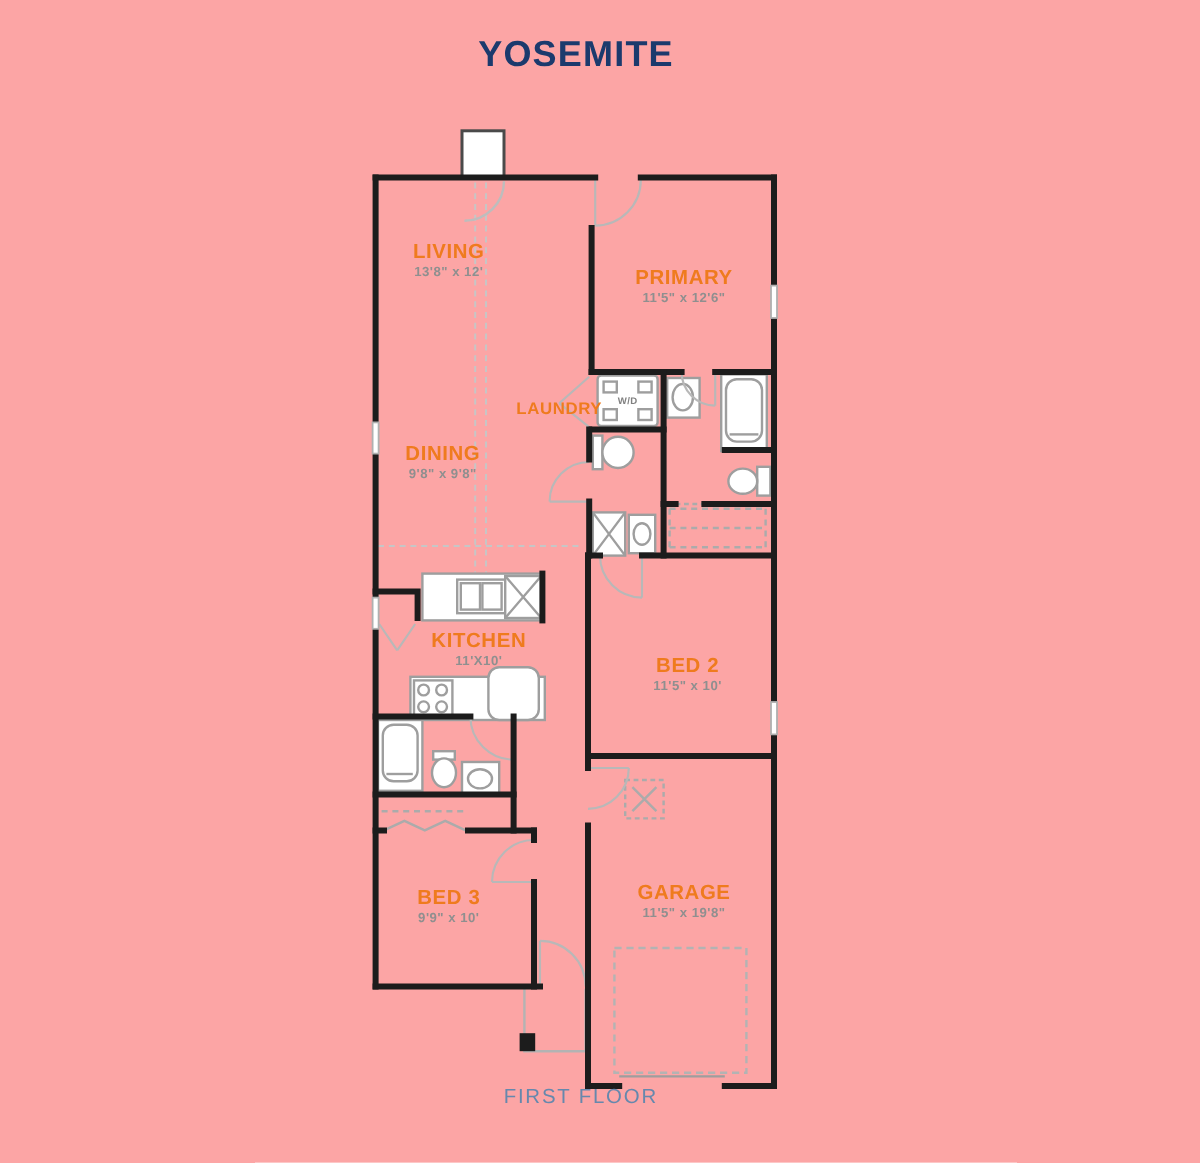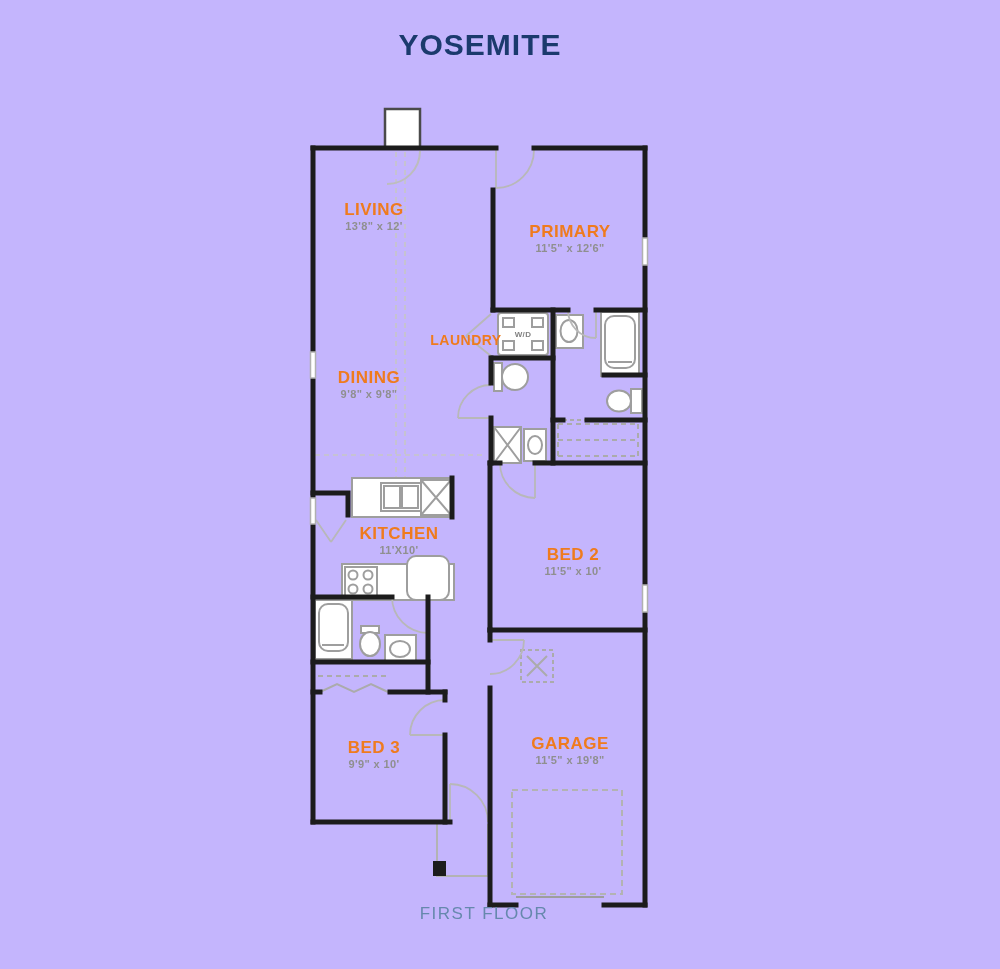--- a/index.html
+++ b/index.html
@@ -1,16 +1,16 @@
 <!DOCTYPE html>
 <html><head>
 <meta charset="utf-8">
 <style>
   html,body{margin:0;padding:0;background:#ffffff;}
-  .page{position:relative;width:1000px;height:969px;background:#c4b5fd;overflow:hidden;
+  .page{position:relative;width:1000px;height:969px;background:#fca5a5;overflow:hidden;
         font-family:"Liberation Sans", sans-serif;text-align:right;}
   svg{position:absolute;left:0;top:0;}
   text{font-family:"Liberation Sans", sans-serif;}
   .room-name{font-weight:700;font-size:17px;letter-spacing:.5px;}
   .room-dims{font-weight:700;font-size:11px;letter-spacing:.4px;}
   .plan-title{font-weight:700;font-size:30px;letter-spacing:1px;}
   .floor-label{font-weight:400;font-size:17px;letter-spacing:1.5px;}
   .wd-label{font-weight:700;font-size:8px;letter-spacing:.3px;}
 </style>
 </head>

